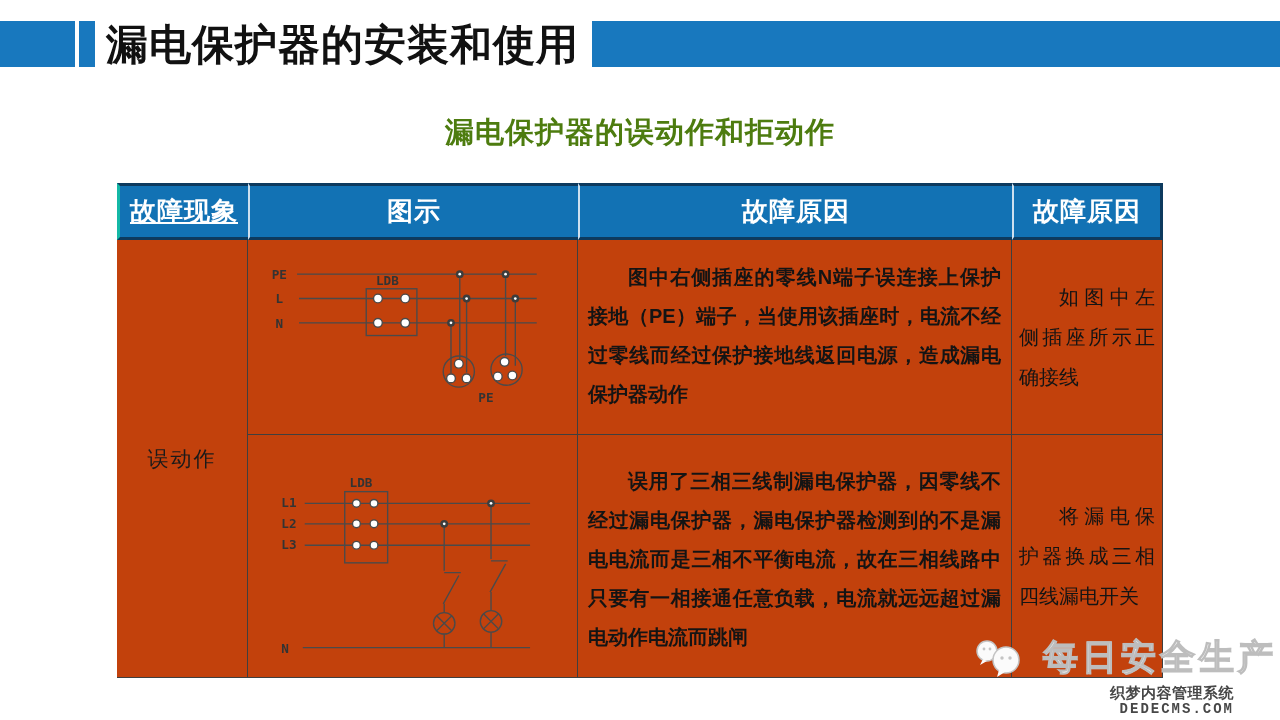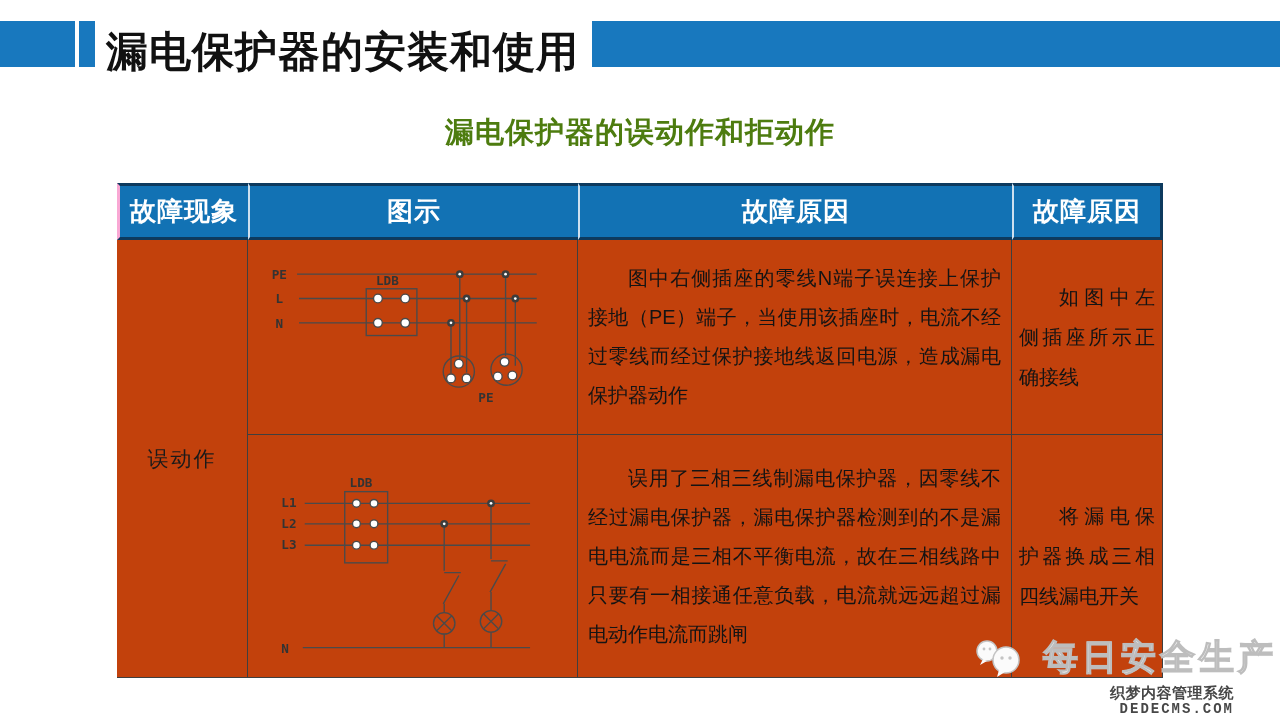--- a/index.html
+++ b/index.html
@@ -6,50 +6,50 @@
   html,body { background:#888; }
   .slide {
     position:relative; width:1280px; height:720px; background:#ffffff;
     overflow:hidden; font-family:"Liberation Sans", sans-serif; margin:0 auto;
   }
   
   .accent-block-left  { position:absolute; left:0;   top:21px; width:75px;  height:46px; background:#1878be; }
   .accent-block-mini  { position:absolute; left:79px; top:21px; width:16px; height:46px; background:#1878be; }
   .accent-bar-right   { position:absolute; left:592px; top:21px; width:688px; height:46px; background:#1878be; }
   .page-title {
-    position:absolute; left:106px; top:24px; height:56px; line-height:56px;
+    position:absolute; left:106px; top:17px; height:56px; line-height:56px;
     font-size:42px; font-weight:bold; color:#111; letter-spacing:1px; white-space:nowrap;
   }
   
   .subtitle {
     position:absolute; left:0; top:113px; width:1280px; text-align:center;
     font-size:29px; font-weight:bold; color:#4d7c0f; letter-spacing:1px;
   }
   
   .fault-table {
     position:absolute; left:117px; top:183px; width:1046px; height:495px;
     display:grid; grid-template-columns:131px 330px 434px 151px;
     grid-template-rows:57px 195px 243px;
   }
   .th {
     background:#1272b4; color:#fff; font-size:26px; font-weight:bold;
     display:flex; align-items:center; justify-content:center; letter-spacing:1px;
     border-top:3px solid #0d3a5e; border-bottom:3px solid #0d3a5e;
   }
-  .th.first { border-left:3px solid #f9a8d4; }
+  .th.first { border-left:3px solid #14b8a6;text-decoration:underline; }
   .th.last  { border-right:3px solid #0d3a5e; }
   .th.inner { border-left:2px solid #cde0ef; }
   .td { background:#c2410c; border-right:1px solid #3f3f3f; border-bottom:1px solid #3f3f3f; }
   .cell-fault-type {
     grid-column:1; grid-row:2 / 4;
     display:flex; align-items:center; justify-content:center;
     font-size:21px; color:#1a1a1a; letter-spacing:2px;
   }
   .cell-diagram { display:flex; align-items:center; justify-content:center; }
-  .cell-cause   { display:flex; align-items:center; padding:20px 10px; }
+  .cell-cause   { display:flex; align-items:flex-end; padding:20px 10px;font-weight:bold; }
   .cell-remedy  { display:flex; align-items:center; padding:4px 7px; }
   .body-text {
     font-size:20px; line-height:39px; color:#141414;
     text-align:justify; text-indent:2em; width:100%;
   }
   .cell-remedy .body-text { line-height:40px; }
   
   .diag { stroke:#4a4a4a; stroke-width:1.4; fill:none; }
   .diag-label { font-family:"DejaVu Sans Mono", monospace; font-size:13px; font-weight:bold; fill:#333; stroke:none; }
   .term { fill:#ffffff; stroke:#4a4a4a; stroke-width:1.4; }

